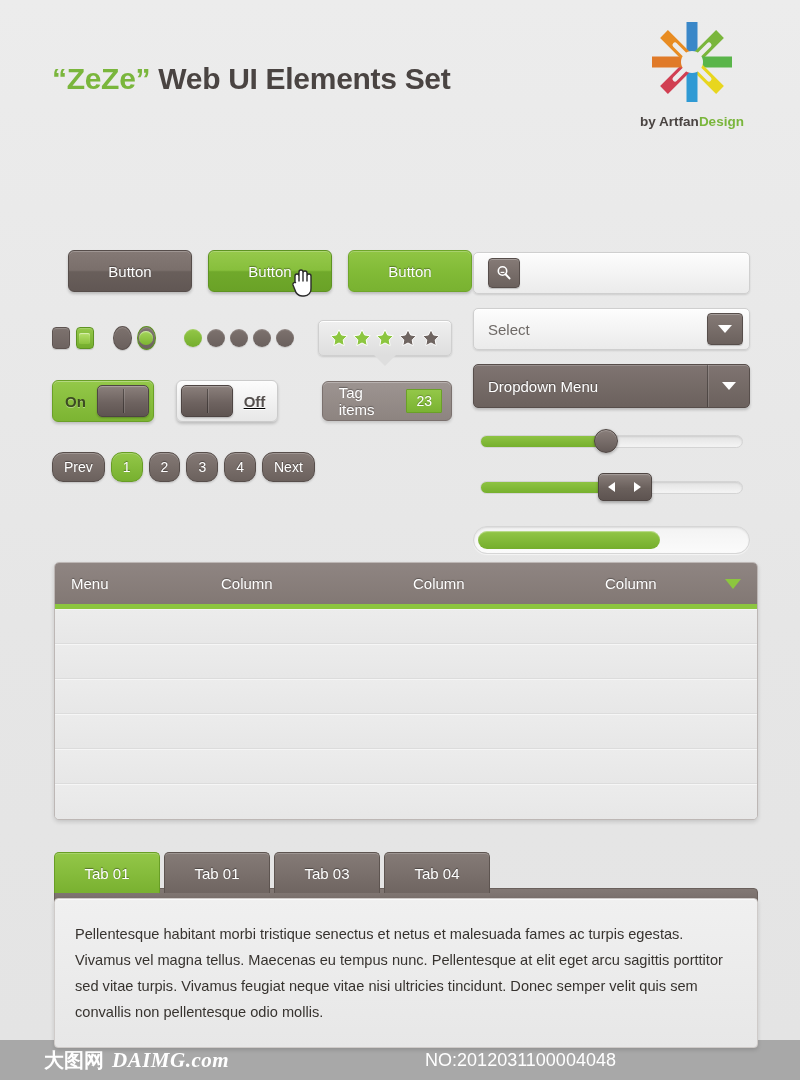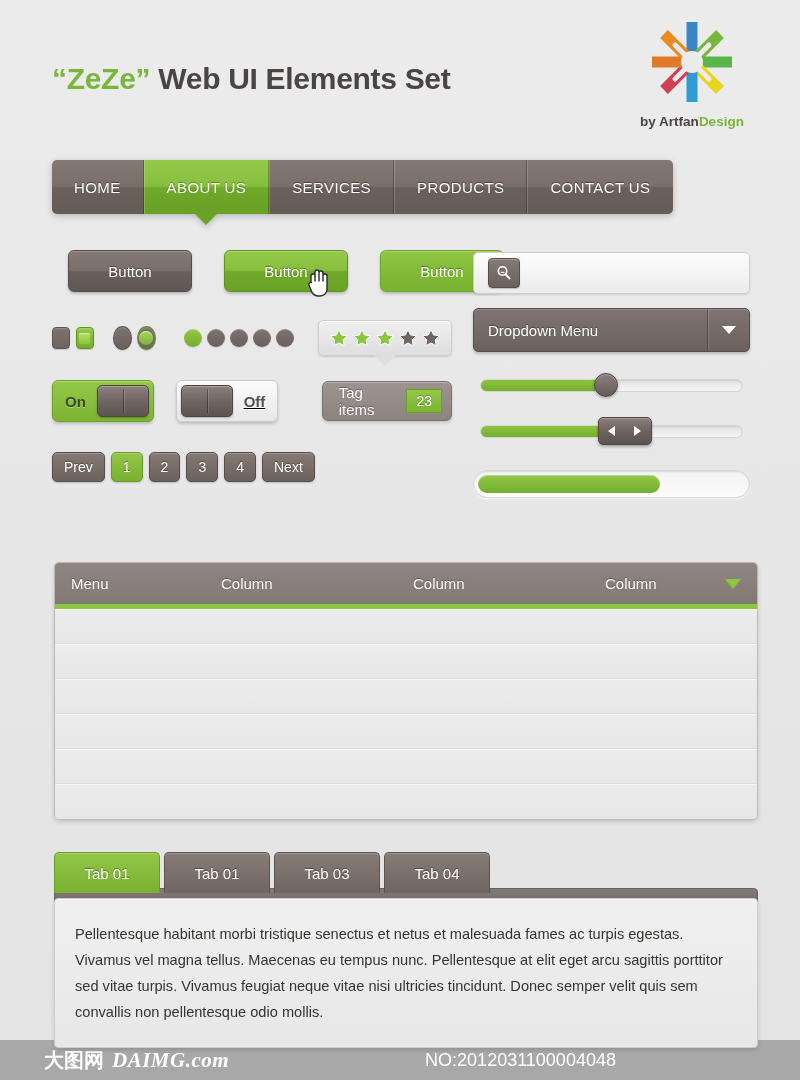--- a/index.html
+++ b/index.html
@@ -94,21 +94,21 @@
     margin-left: -11px;
     width: 0; height: 0;
     border-left: 11px solid transparent;
     border-right: 11px solid transparent;
     border-top: 11px solid #6ca327;
   }
 
   
   .left-col { position: absolute; left: 52px; top: 250px; width: 400px; }
 
-  .btn-row { display: flex; gap: 32px; align-items: center; padding-left: 16px; }
+  .btn-row { display: flex; gap: 16px; align-items: center; padding-left: 16px; }
   .btn {
     height: 42px;
     min-width: 124px;
     padding: 0 18px;
     border-radius: 6px;
     display: flex;
     align-items: center;
     justify-content: center;
     font-size: 15px;
     color: #fff;
@@ -288,21 +288,21 @@
     padding: 3px 9px;
     text-shadow: 0 -1px 1px rgba(0,0,0,0.28);
   }
 
   
   .pager { display: flex; gap: 6px; margin-top: 30px; }
   .pg {
     height: 30px;
     min-width: 28px;
     padding: 0 11px;
-    border-radius: 5px;
+    border-radius: 11px;
     display: flex; align-items: center; justify-content: center;
     font-size: 14px;
     color: #fff;
     text-shadow: 0 -1px 1px rgba(0,0,0,0.4);
     background: linear-gradient(180deg, #847975 0%, #6b615d 100%);
     border: 1px solid #574e4b;
     box-shadow: 0 1px 2px rgba(0,0,0,0.18), inset 0 1px 0 rgba(255,255,255,0.22);
     cursor: pointer;
   }
   .pg.active {
@@ -586,27 +586,20 @@
             </g>
           </g>
         </svg>
       </div>
       <div class="brand-text">
         <span>by Artfan</span><span class="accent">Design</span>
       </div>
     </div>
   </div>
 
-  <div class="nav">
-    <div class="nav-item">HOME</div>
-    <div class="nav-item active">ABOUT US</div>
-    <div class="nav-item">SERVICES</div>
-    <div class="nav-item">PRODUCTS</div>
-    <div class="nav-item">CONTACT US</div>
-  </div>
 
   <div class="left-col">
 
     <div class="btn-row">
       <div class="btn gray">Button</div>
       <div class="btn-cursor-wrap">
         <div class="btn green">Button</div>
         <svg class="cursor-hand" viewBox="0 0 26 30">
           <path d="M5 14 L5 8 a2 2 0 0 1 4 0 L9 13 L9 4 a2 2 0 0 1 4 0 L13 13 L13 5 a2 2 0 0 1 4 0 L17 13 L17 8 a2 2 0 0 1 4 0 L21 20 a7 7 0 0 1 -7 8 L12 28 a8 8 0 0 1 -7 -6 L3 17 a2 2 0 0 1 2.5 -2.5 Z" fill="#ffffff" stroke="#2a2a2a" stroke-width="1.4" stroke-linejoin="round"></path>
         </svg>
@@ -688,20 +681,26 @@
     <div class="field">
       <span class="sq-btn">
         <svg width="16" height="16" viewBox="0 0 16 16">
           <circle cx="6.5" cy="6" r="4.2" fill="none" stroke="#ffffff" stroke-width="1.6"></circle>
           <line x1="9.6" y1="9.2" x2="13.5" y2="13.4" stroke="#ffffff" stroke-width="2" stroke-linecap="round"></line>
           <line x1="4.6" y1="7.4" x2="8.4" y2="7.4" stroke="#ffffff" stroke-width="1.2"></line>
         </svg>
       </span>
     </div>
 
+    <div class="field" style="margin-top:14px;">
+      <span class="ph">Select</span>
+      <span class="sq-btn" style="width:36px;height:32px;">
+        <span class="caret-white"></span>
+      </span>
+    </div>
 
     <div class="ddmenu">
       <span class="lab">Dropdown Menu</span>
       <span class="dd-arrow-box">
         <span class="caret-white"></span>
       </span>
     </div>
 
     <div class="slider-block">
       <div class="track">

